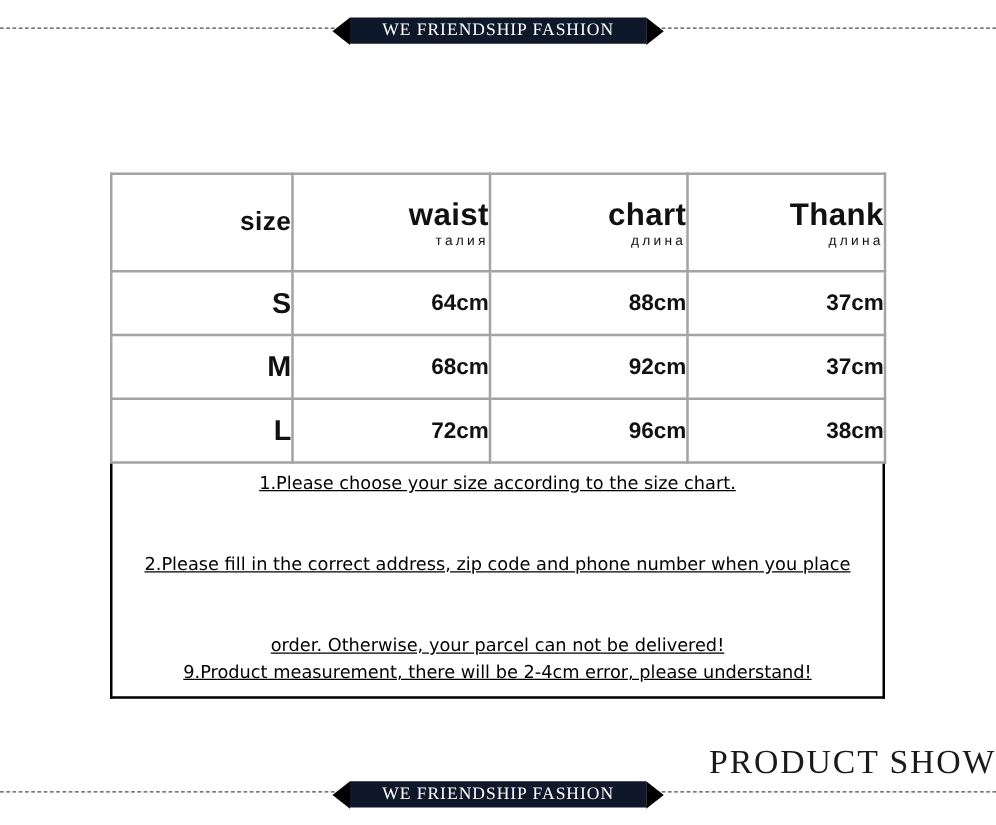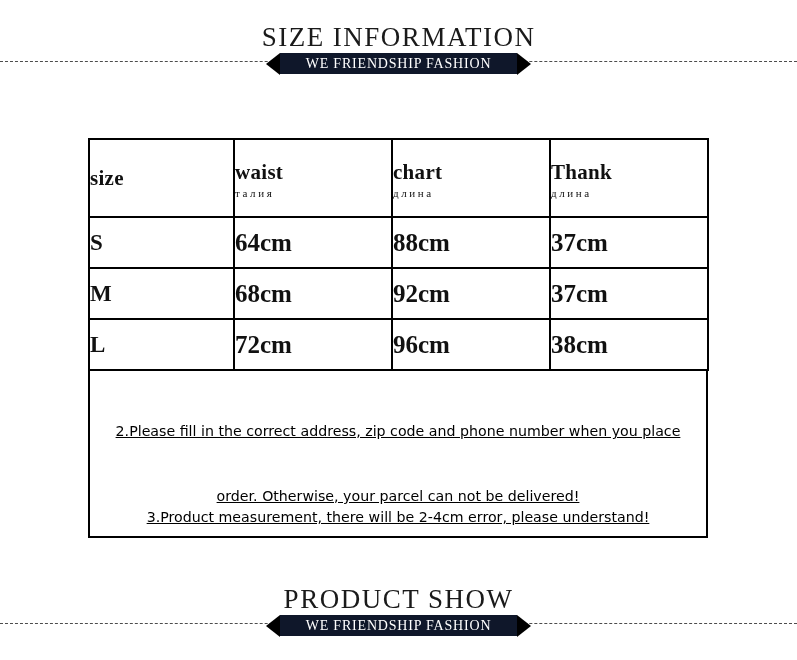--- a/index.html
+++ b/index.html
@@ -84,50 +84,50 @@
     left: 88px;
     top: 138px;
     width: 620px;
   }
   table.size-table {
     border-collapse: collapse;
     width: 620px;
     table-layout: fixed;
   }
   table.size-table td {
-    border: 2px solid #000000;
-    text-align: left;
+    border: 2px solid #a3a3a3;
+    text-align: right;
     vertical-align: middle;
     padding: 0;
-    font-family: Liberation Serif, serif;
+    font-family: Liberation Sans, sans-serif;
   }
   .col-size { width: 145px; }
   .col-rest { width: 158px; }
 
   .head-row td {
     height: 76px;
   }
   .head-main {
-    font-size: 21px;
+    font-size: 25px;
     font-weight: bold;
     line-height: 28px;
     letter-spacing: 0.3px;
   }
   .head-main.small {
     font-size: 21px;
   }
   .head-sub {
     font-size: 11px;
     letter-spacing: 2.6px;
     font-weight: normal;
     margin-top: 1px;
   }
   .data-row td {
     height: 49px;
-    font-size: 25px;
+    font-size: 18px;
     font-weight: bold;
   }
   .data-row td.size-cell {
     font-size: 23px;
   }
 
   
   .notes {
     border-left: 2px solid #000000;
     border-right: 2px solid #000000;
@@ -146,35 +146,34 @@
   .notes .note-line.two {
     display: block;
     margin-top: 44px;
   }
 
   
   .bottom-block {
     position: absolute;
     left: 0;
     right: 0;
-    bottom: 24px;
-    text-align: center;
+    bottom: 14px;
+    text-align: right;
   }
   .bottom-block .heading-title {
     font-size: 27px;
     margin-bottom: 8px;
   }
 </style>
 </head>
 <body>
 
 <div class="page">
 
   <div class="heading-block">
-    <div class="heading-title">SIZE INFORMATION</div>
     <div class="dash-rule"></div>
     <div class="ribbon-wrap">
       <div class="ribbon">WE FRIENDSHIP FASHION</div>
     </div>
   </div>
 
   <div class="table-wrap">
     <table class="size-table">
       <colgroup>
         <col class="col-size">
@@ -216,23 +215,24 @@
         <tr class="data-row">
           <td class="size-cell">L</td>
           <td>72cm</td>
           <td>96cm</td>
           <td>38cm</td>
         </tr>
       </tbody>
     </table>
 
     <div class="notes">
+      <span class="note-line">1.Please choose your size according to the size chart.</span>
       <span class="note-line two">2.Please fill in the correct address, zip code and phone number when you place</span>
       <span class="note-line two">order. Otherwise, your parcel can not be delivered!</span>
-      <span class="note-line">3.Product measurement, there will be 2-4cm error, please understand!</span>
+      <span class="note-line">9.Product measurement, there will be 2-4cm error, please understand!</span>
     </div>
   </div>
 
   <div class="bottom-block">
     <div class="heading-title">PRODUCT SHOW</div>
     <div class="dash-rule"></div>
     <div class="ribbon-wrap">
       <div class="ribbon">WE FRIENDSHIP FASHION</div>
     </div>
   </div>

